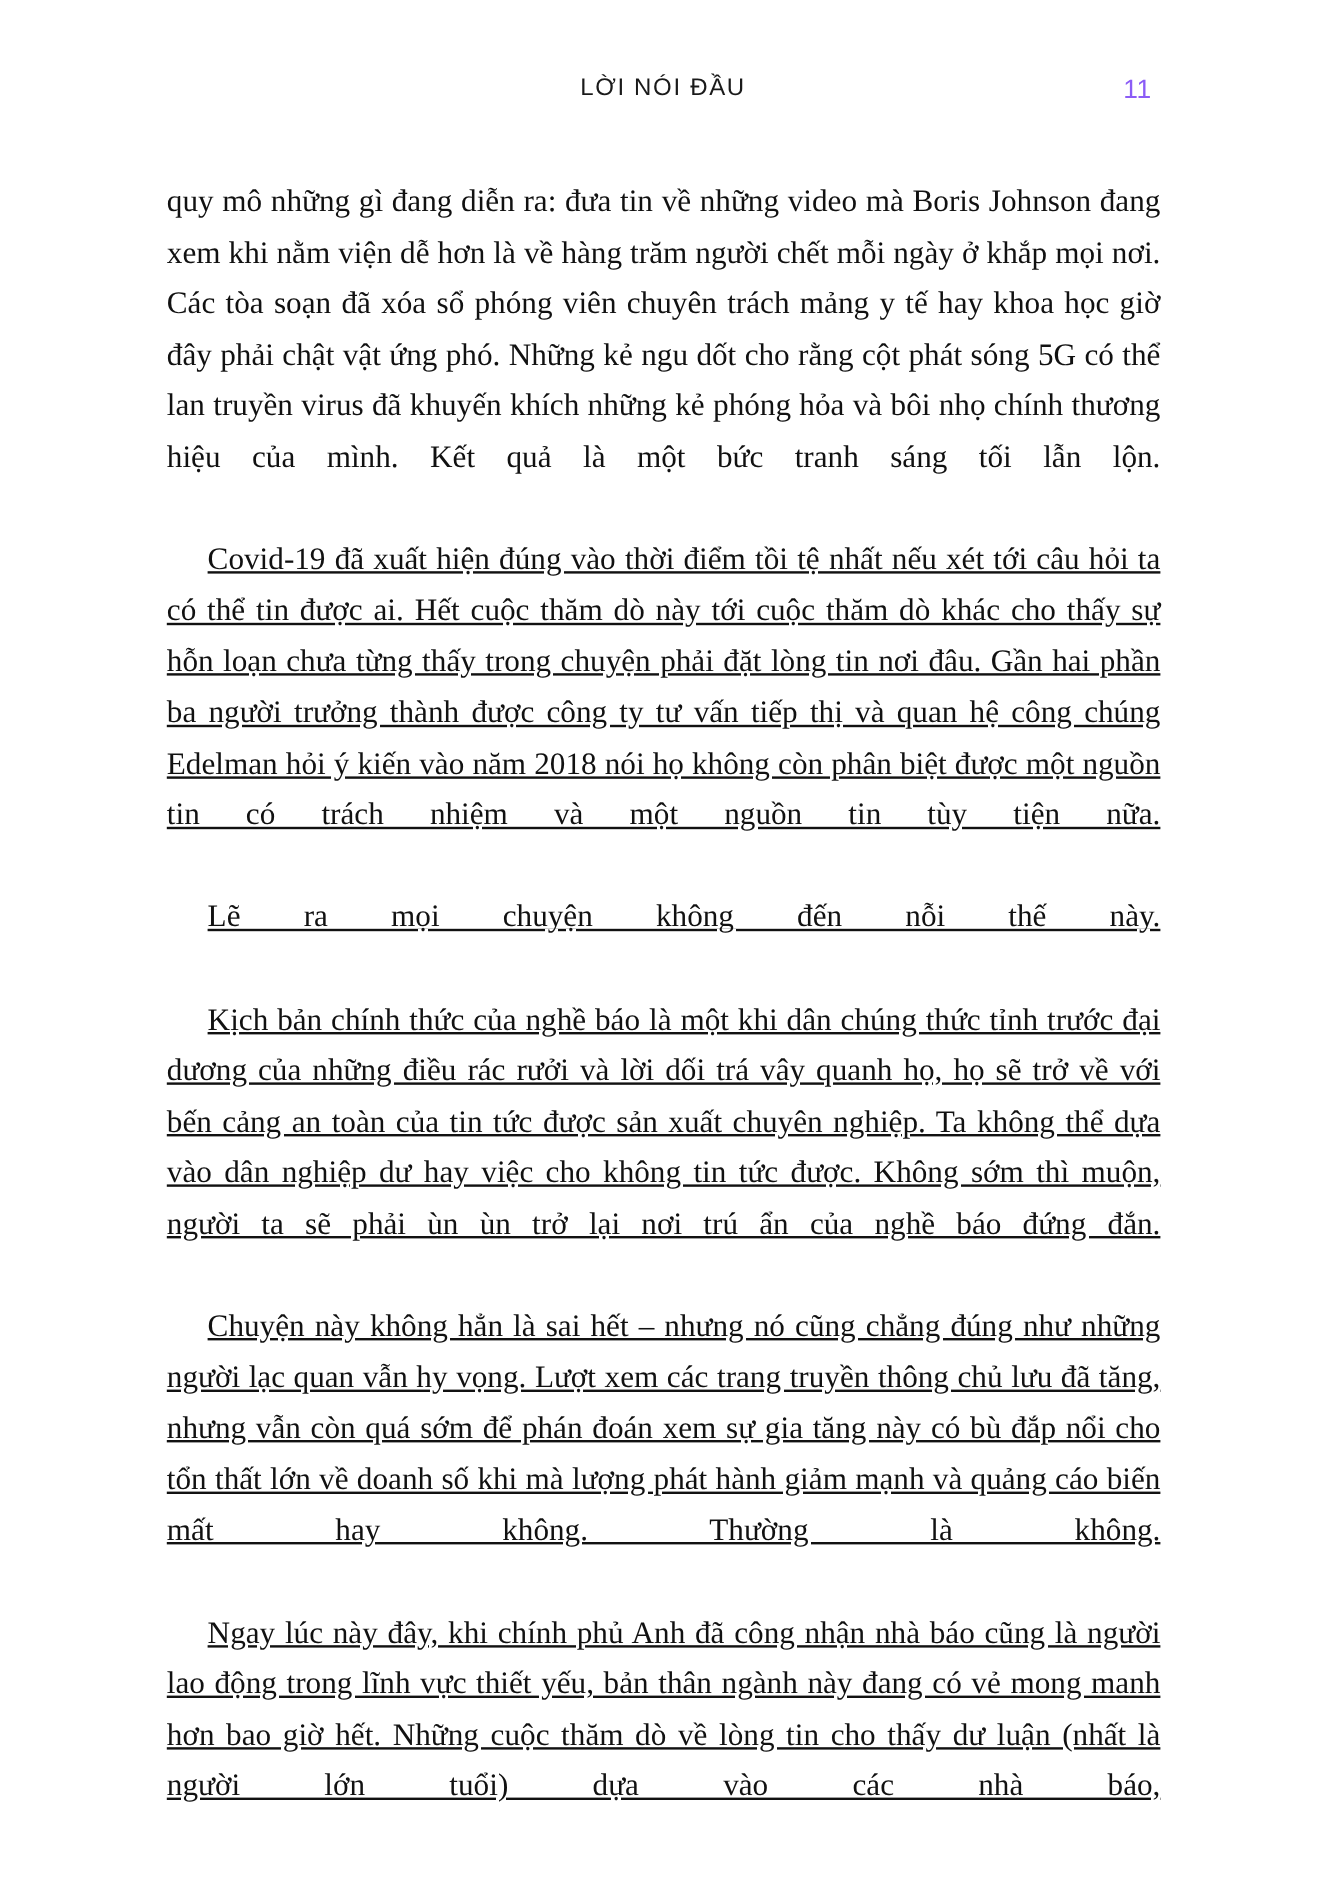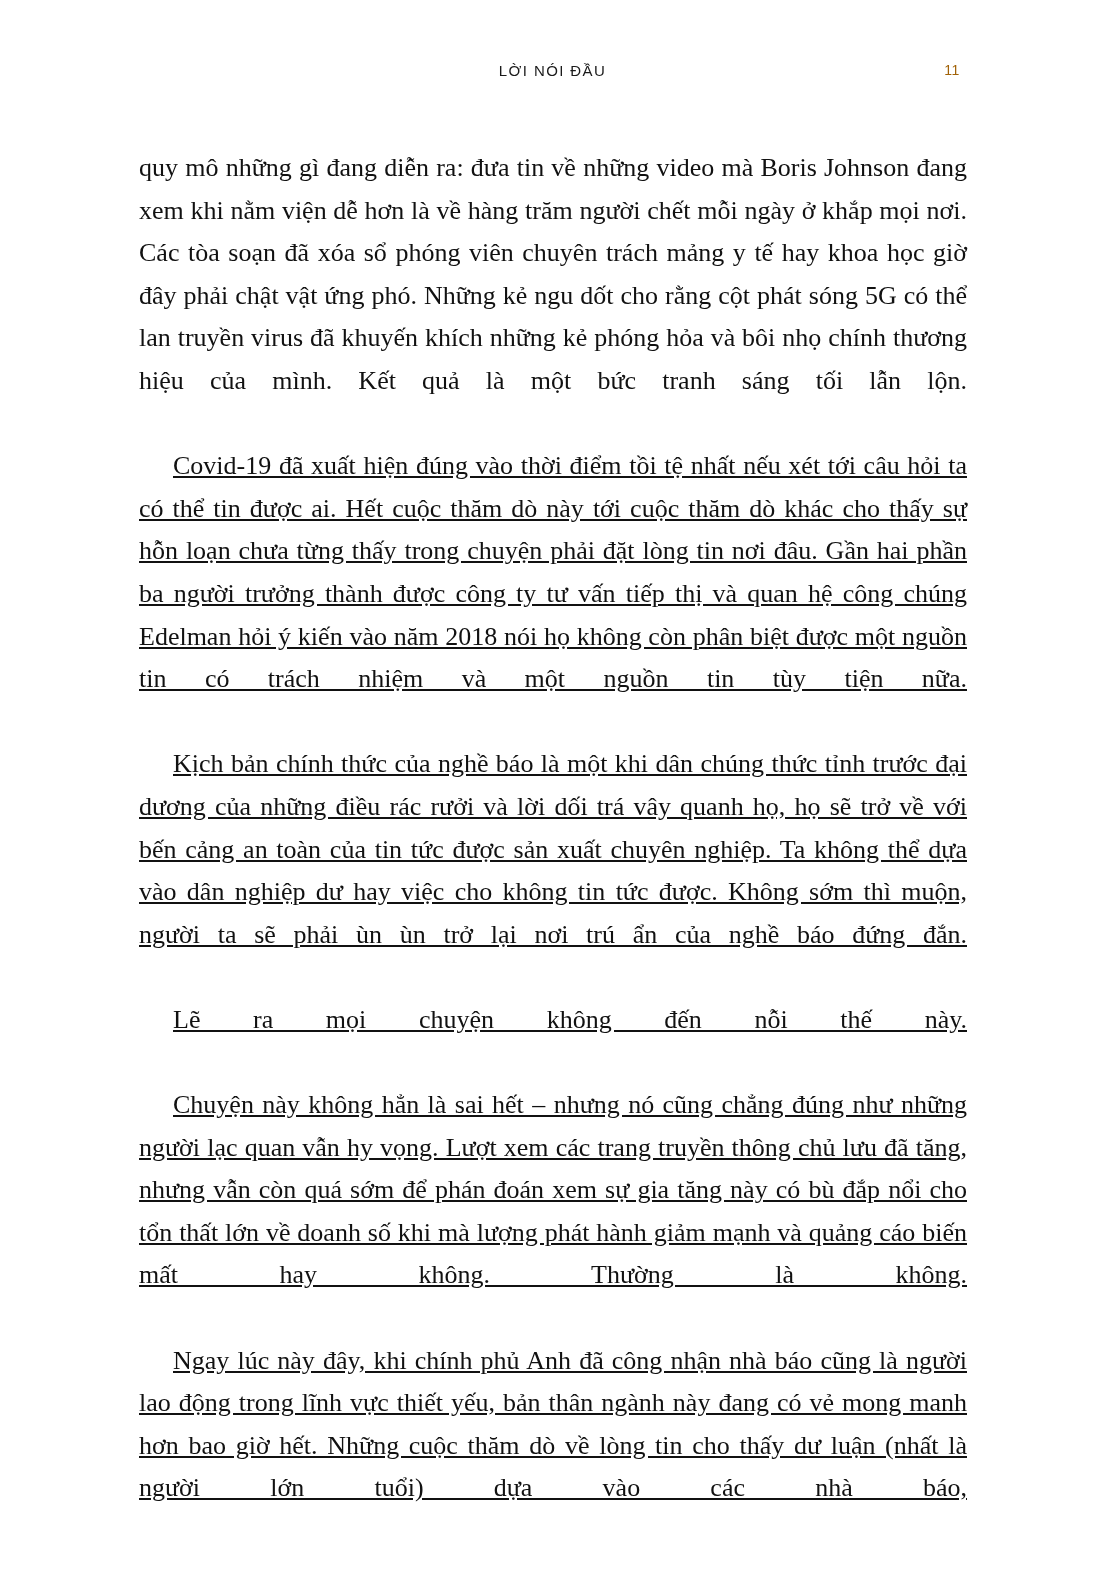--- a/index.html
+++ b/index.html
@@ -28,36 +28,36 @@
     height: 30px;
   }
 
   .running-head-title {
     position: absolute;
     left: 0;
     right: 0;
     top: 0;
     text-align: center;
     font-family: "Liberation Sans", sans-serif;
-    font-size: 15px;
+    font-size: 20px;
     font-weight: 400;
     letter-spacing: 1.4px;
     color: #1a1a1a;
     white-space: nowrap;
   }
 
   .running-head-folio {
     position: absolute;
     right: 6px;
     top: 0;
     font-family: "Liberation Sans", sans-serif;
-    font-size: 14px;
+    font-size: 22px;
     font-weight: 400;
     letter-spacing: 0.6px;
-    color: #a16207;
+    color: #8b5cf6;
   }
 
   
   .textblock {
     position: absolute;
     top: 147px;
     left: 139px;
     width: 828px;
   }
 
@@ -93,19 +93,19 @@
 <div class="page">
 
   <div class="running-head">
     <div class="running-head-title">LỜI NÓI ĐẦU</div>
     <div class="running-head-folio">11</div>
   </div>
 
   <div class="textblock">
     <p class="para">quy mô những gì đang diễn ra: đưa tin về những video mà Boris Johnson đang xem khi nằm viện dễ hơn là về hàng trăm người chết mỗi ngày ở khắp mọi nơi. Các tòa soạn đã xóa sổ phóng viên chuyên trách mảng y tế hay khoa học giờ đây phải chật vật ứng phó. Những kẻ ngu dốt cho rằng cột phát sóng 5G có thể lan truyền virus đã khuyến khích những kẻ phóng hỏa và bôi nhọ chính thương hiệu của mình. Kết quả là một bức tranh sáng tối lẫn lộn.</p>
     <p class="para indent">Covid-19 đã xuất hiện đúng vào thời điểm tồi tệ nhất nếu xét tới câu hỏi ta có thể tin được ai. Hết cuộc thăm dò này tới cuộc thăm dò khác cho thấy sự hỗn loạn chưa từng thấy trong chuyện phải đặt lòng tin nơi đâu. Gần hai phần ba người trưởng thành được công ty tư vấn tiếp thị và quan hệ công chúng Edelman hỏi ý kiến vào năm 2018 nói họ không còn phân biệt được một nguồn tin có trách nhiệm và một nguồn tin tùy tiện nữa.</p>
+    <p class="para indent">Lẽ ra mọi chuyện không đến nỗi thế này.</p>
     <p class="para indent">Kịch bản chính thức của nghề báo là một khi dân chúng thức tỉnh trước đại dương của những điều rác rưởi và lời dối trá vây quanh họ, họ sẽ trở về với bến cảng an toàn của tin tức được sản xuất chuyên nghiệp. Ta không thể dựa vào dân nghiệp dư hay việc cho không tin tức được. Không sớm thì muộn, người ta sẽ phải ùn ùn trở lại nơi trú ẩn của nghề báo đứng đắn.</p>
-    <p class="para indent">Lẽ ra mọi chuyện không đến nỗi thế này.</p>
     <p class="para indent">Chuyện này không hẳn là sai hết – nhưng nó cũng chẳng đúng như những người lạc quan vẫn hy vọng. Lượt xem các trang truyền thông chủ lưu đã tăng, nhưng vẫn còn quá sớm để phán đoán xem sự gia tăng này có bù đắp nổi cho tổn thất lớn về doanh số khi mà lượng phát hành giảm mạnh và quảng cáo biến mất hay không. Thường là không.</p>
     <p class="para indent">Ngay lúc này đây, khi chính phủ Anh đã công nhận nhà báo cũng là người lao động trong lĩnh vực thiết yếu, bản thân ngành này đang có vẻ mong manh hơn bao giờ hết. Những cuộc thăm dò về lòng tin cho thấy dư luận (nhất là người lớn tuổi) dựa vào các nhà báo,</p>
   </div>
 
 </div>
 
 </body></html>

